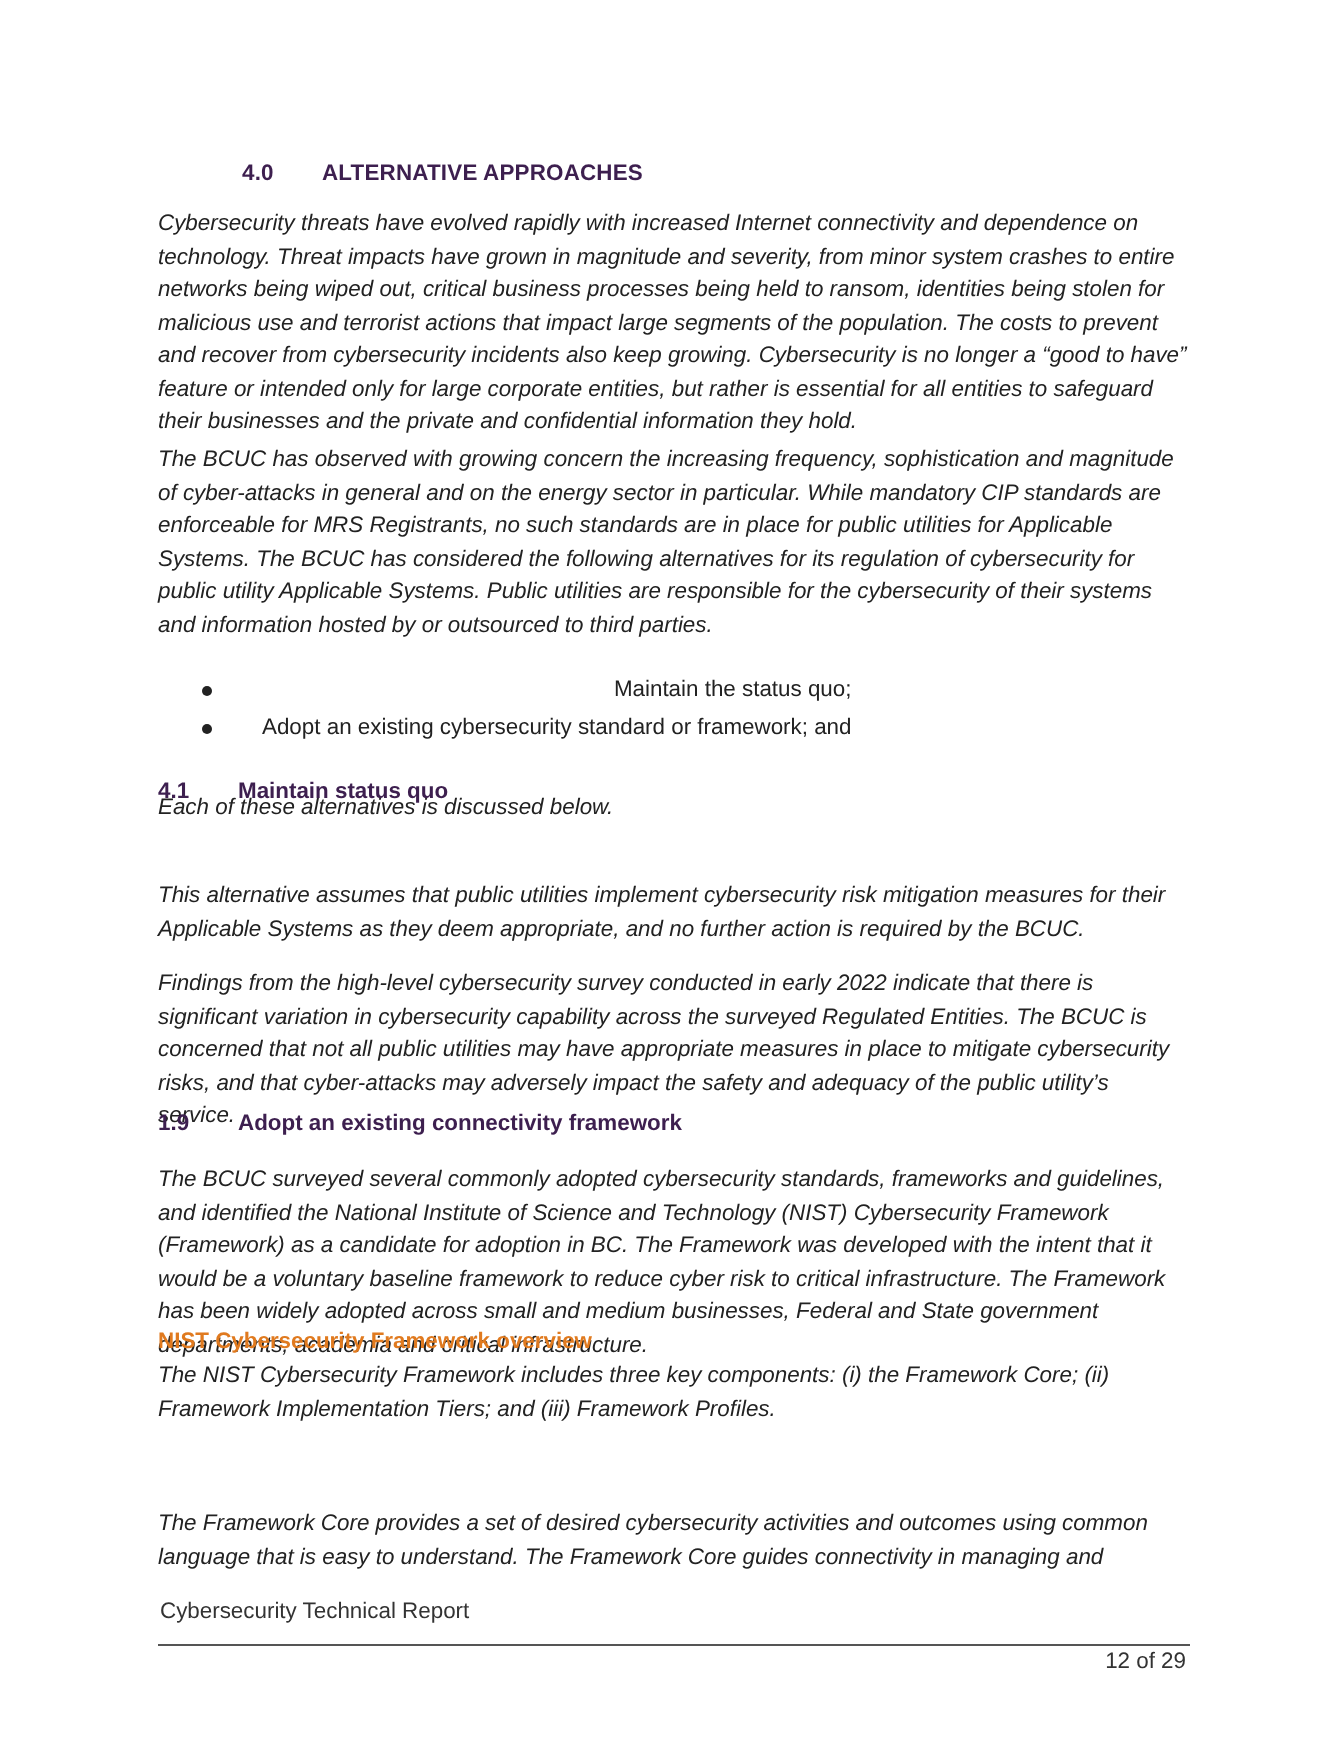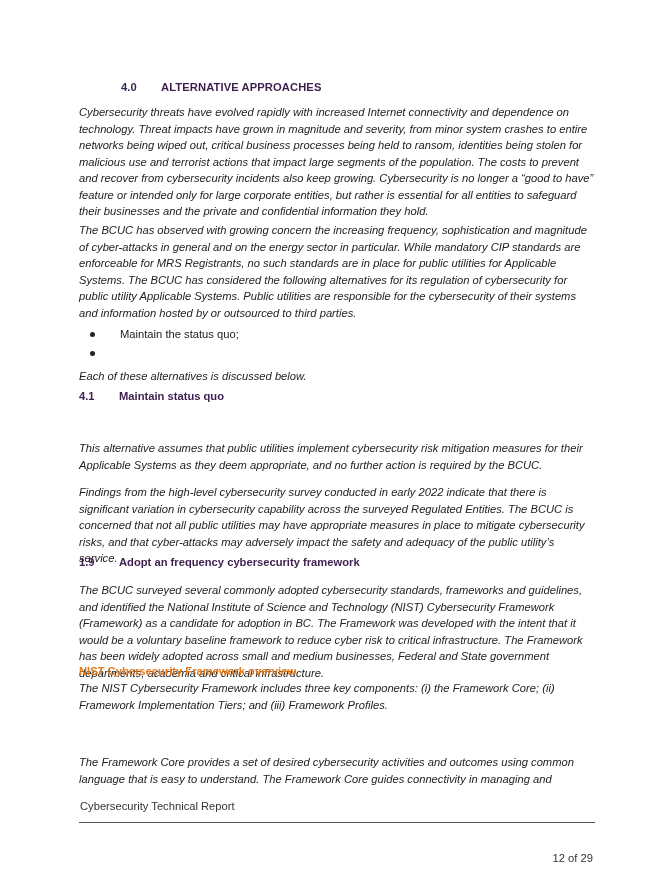--- a/index.html
+++ b/index.html
@@ -3,55 +3,55 @@
 <meta charset="utf-8">
 <style>
   html, body { margin: 0; padding: 0; background: #ffffff; }
   body { width: 672px; height: 870px; position: relative; overflow: hidden;
          font-family: "Liberation Sans", sans-serif; color: #222222; }
   .page { position: absolute; left: 79px; top: 0; width: 516px; }
   .h1 { position: absolute; top: 81px; left: 0; font-weight: bold; font-size: 11.2px; color: #3d1f4f; letter-spacing: 0.1px; margin-left: 42px; }
   .h2 { position: absolute; left: 0; font-weight: bold; font-size: 11.2px; color: #3d1f4f; }
   .num { display: inline-block; width: 40px; }
   .p { position: absolute; left: 0; width: 516px; font-size: 11.2px; line-height: 16.5px; color: #222; font-style: italic; }
-  ul.b { position: absolute; left: 0; margin: 1px; padding: 0; list-style: none; font-size: 11.2px; line-height: 18.5px; text-align: right; }
+  ul.b { position: absolute; left: 0; margin: 12px; padding: 0; list-style: none; font-size: 11.2px; line-height: 18.5px; text-align: right; }
   ul.b li { position: relative; padding-left: 40px; }
   ul.b li .dot { position: absolute; left: 10px; top: 7px; width: 5px; height: 5px; border-radius: 50%; background: #222; }
   .h3 { position: absolute; left: 0; font-weight: bold; font-size: 11.2px; color: #e07a1f; }
   .footer-rule { position: absolute; left: 79px; top: 822px; width: 516px; height: 1px; background: #555; }
   .footer-left { position: absolute; left: 80px; top: 800px; font-size: 11.2px; color: #333; }
-  .footer-right { position: absolute; right: 79px; top: 825px; font-size: 11.2px; color: #333; margin-top: 27px; }
+  .footer-right { position: absolute; right: 79px; top: 825px; font-size: 11.2px; color: #333; }
 </style>
 </head>
 <body>
 
 <div class="page">
   <div class="h1">
     <span class="num">4.0</span><span>ALTERNATIVE APPROACHES</span>
   </div>
 
   <div class="p" style="top:104px">Cybersecurity threats have evolved rapidly with increased Internet connectivity and dependence on technology. Threat impacts have grown in magnitude and severity, from minor system crashes to entire networks being wiped out, critical business processes being held to ransom, identities being stolen for malicious use and terrorist actions that impact large segments of the population. The costs to prevent and recover from cybersecurity incidents also keep growing. Cybersecurity is no longer a “good to have” feature or intended only for large corporate entities, but rather is essential for all entities to safeguard their businesses and the private and confidential information they hold.</div>
   <div class="p" style="top:222px">The BCUC has observed with growing concern the increasing frequency, sophistication and magnitude of cyber-attacks in general and on the energy sector in particular. While mandatory CIP standards are enforceable for MRS Registrants, no such standards are in place for public utilities for Applicable Systems. The BCUC has considered the following alternatives for its regulation of cybersecurity for public utility Applicable Systems. Public utilities are responsible for the cybersecurity of their systems and information hosted by or outsourced to third parties.</div>
 
   <ul class="b" style="top:324px">
     <li><span class="dot"></span><span>Maintain the status quo;</span></li>
-    <li><span class="dot"></span></li>
+    <li><span class="dot"></span><span>Adopt an existing cybersecurity standard or framework; and</span></li>
   </ul>
 
-  <div class="p" style="top:368px">Each of these alternatives is discussed below.</div>
+  <div class="p" style="top:396px">Each of these alternatives is discussed below.</div>
 
   <div class="h2" style="top:390px">
     <span class="num">4.1</span><span>Maintain status quo</span>
   </div>
 
   <div class="p" style="top:440px">This alternative assumes that public utilities implement cybersecurity risk mitigation measures for their Applicable Systems as they deem appropriate, and no further action is required by the BCUC.</div>
   <div class="p" style="top:484px">Findings from the high-level cybersecurity survey conducted in early 2022 indicate that there is significant variation in cybersecurity capability across the surveyed Regulated Entities. The BCUC is concerned that not all public utilities may have appropriate measures in place to mitigate cybersecurity risks, and that cyber-attacks may adversely impact the safety and adequacy of the public utility’s service.</div>
 
   <div class="h2" style="top:556px">
-    <span class="num">1.9</span><span>Adopt an frequency cybersecurity framework</span>
+    <span class="num">1.9</span><span>Adopt an existing connectivity framework</span>
   </div>
 
   <div class="p" style="top:582px">The BCUC surveyed several commonly adopted cybersecurity standards, frameworks and guidelines, and identified the National Institute of Science and Technology (NIST) Cybersecurity Framework (Framework) as a candidate for adoption in BC. The Framework was developed with the intent that it would be a voluntary baseline framework to reduce cyber risk to critical infrastructure. The Framework has been widely adopted across small and medium businesses, Federal and State government departments, academia and critical infrastructure.</div>
 
   <div class="h3" style="top:665px">NIST Cybersecurity Framework overview</div>
 
   <div class="p" style="top:680px">The NIST Cybersecurity Framework includes three key components: (i) the Framework Core; (ii) Framework Implementation Tiers; and (iii) Framework Profiles.</div>
   <div class="p" style="top:754px">The Framework Core provides a set of desired cybersecurity activities and outcomes using common language that is easy to understand.  The Framework Core guides connectivity in managing and</div>
 </div>
 

